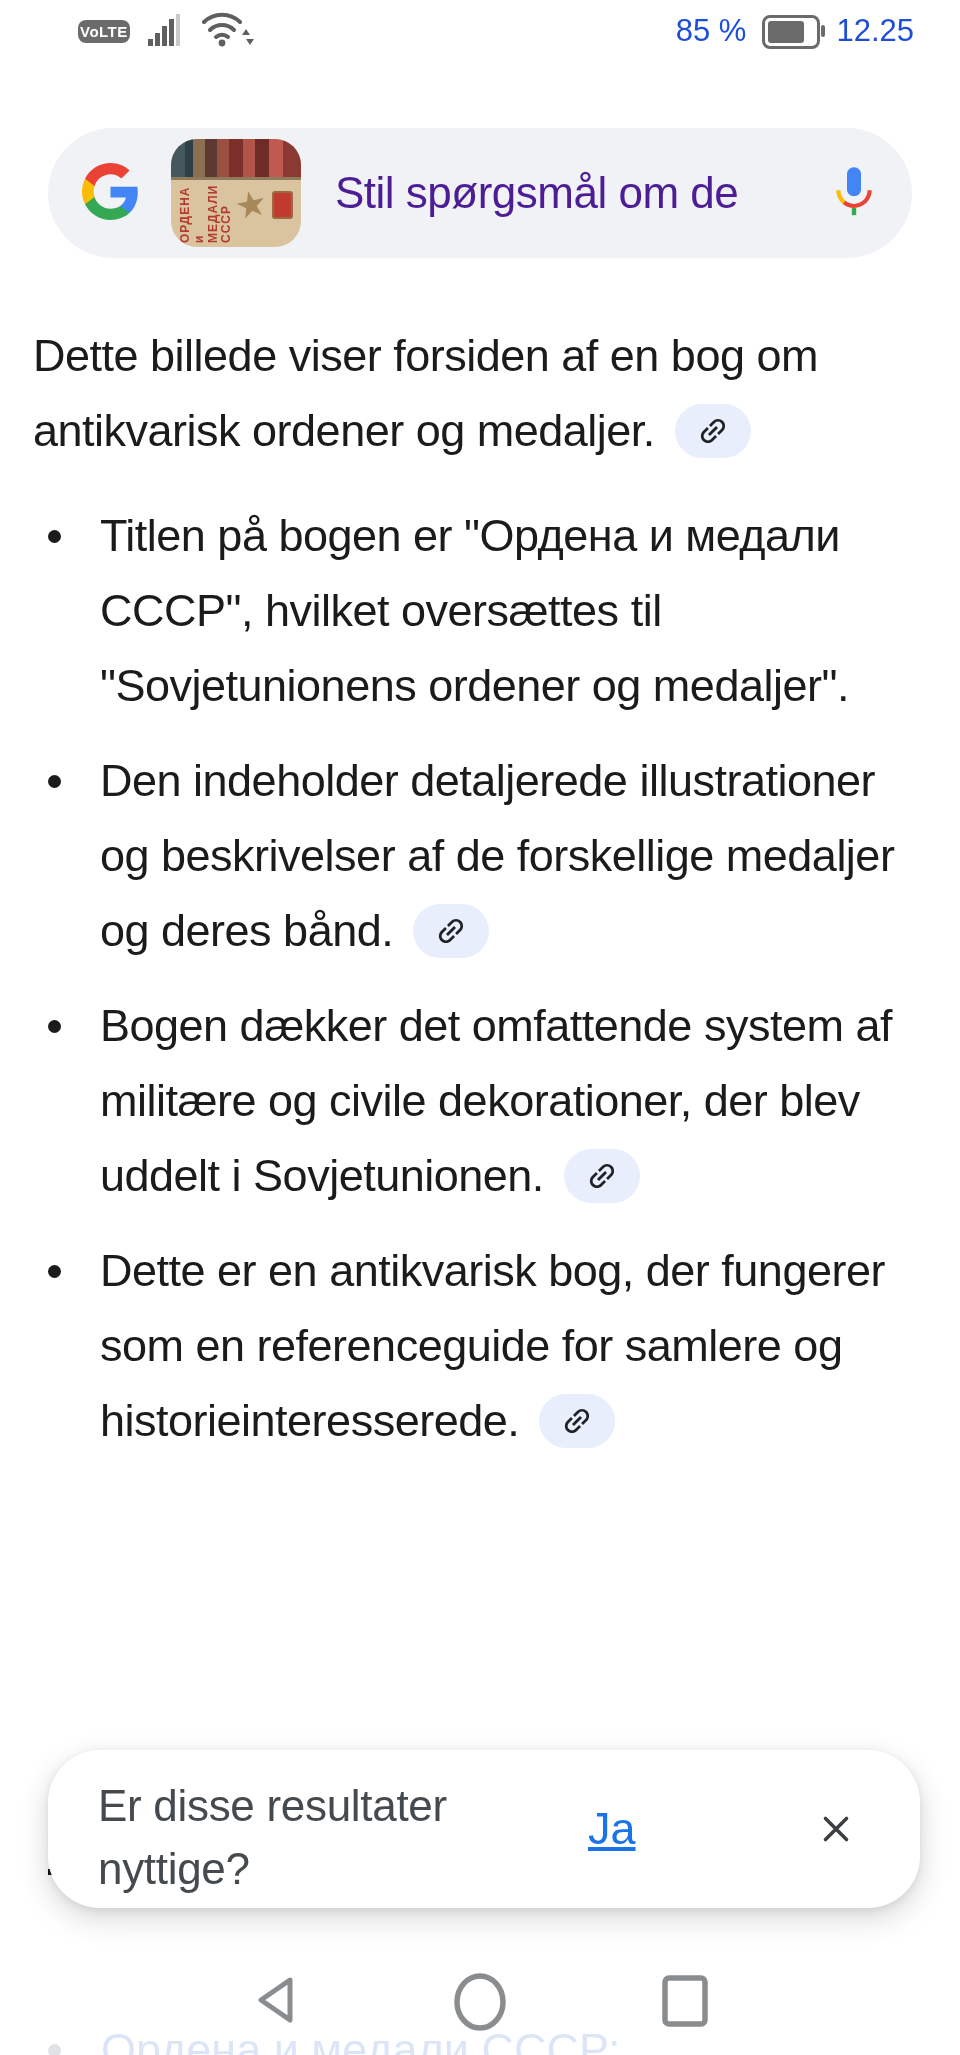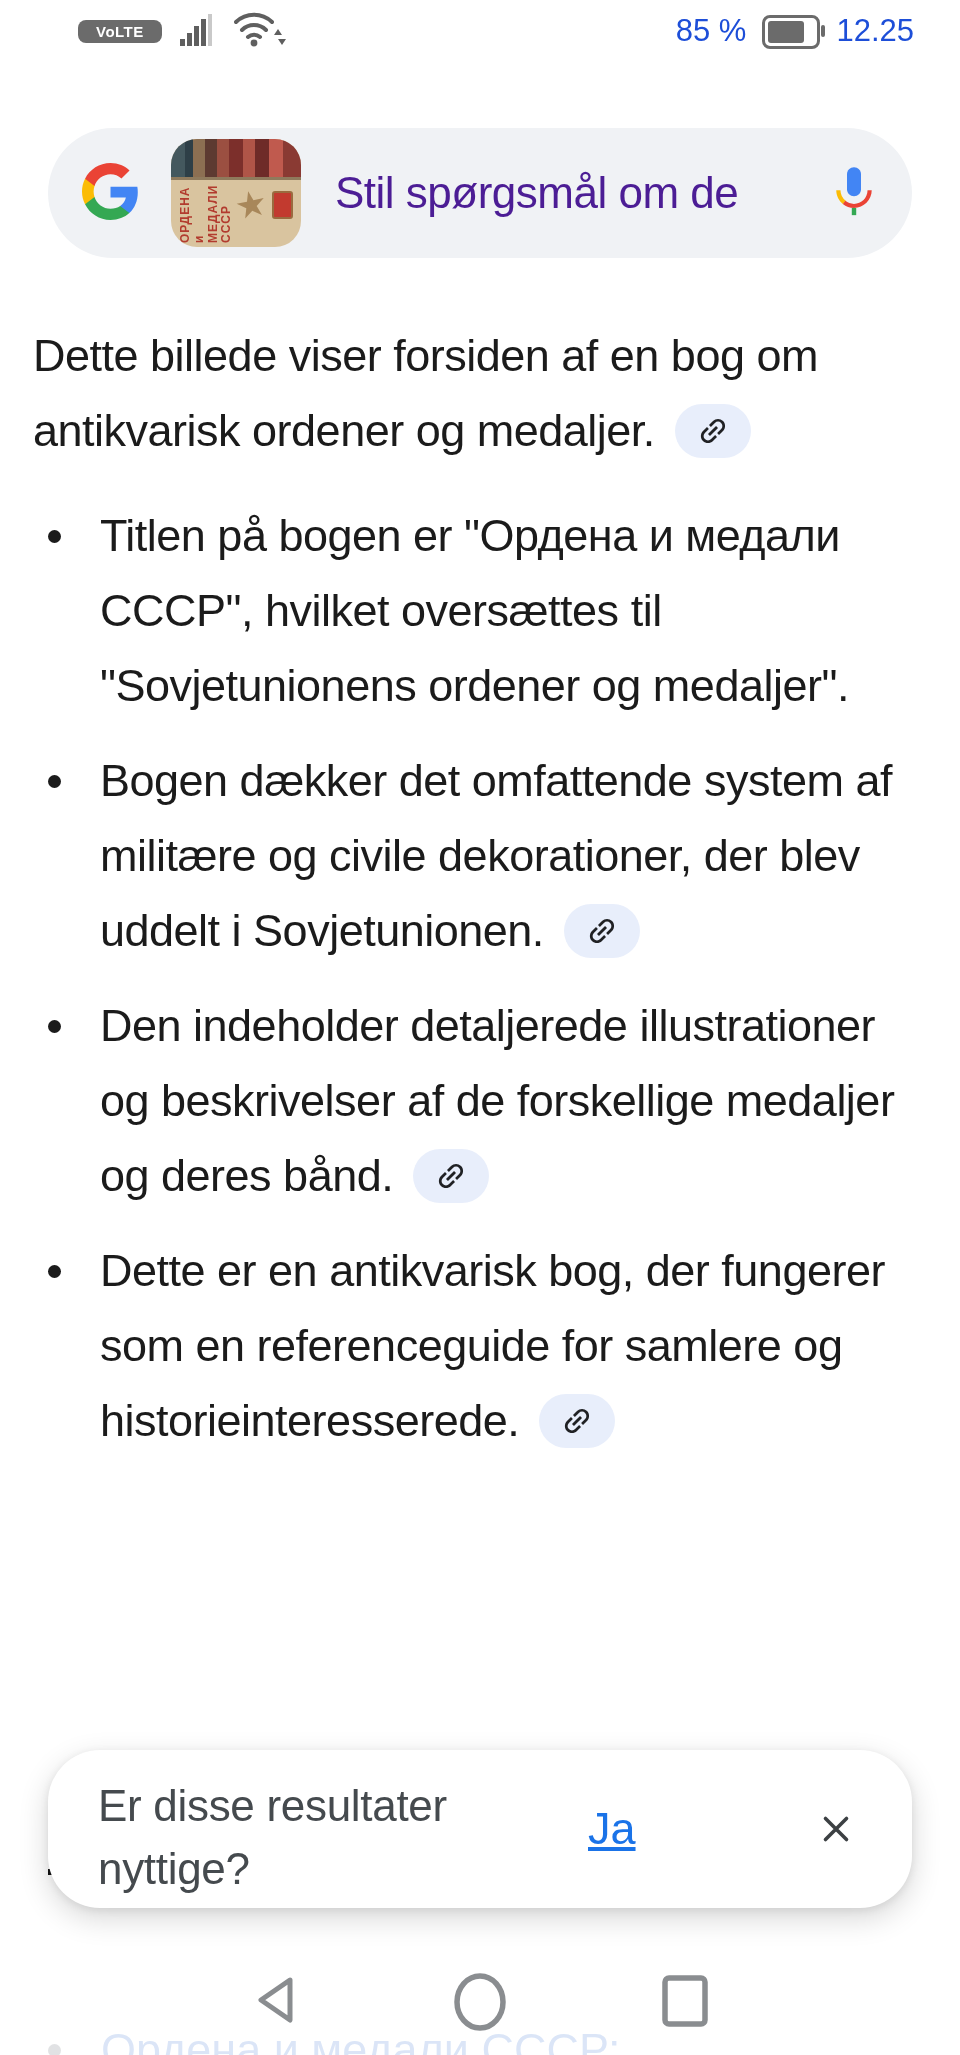--- a/index.html
+++ b/index.html
@@ -6,21 +6,21 @@
   .phone{
     position:relative;width:960px;height:2055px;overflow:hidden;background:#fff;
     font-family:"Liberation Sans",sans-serif;color:#1b1b1b;
   }
   
   .status-bar{position:absolute;top:0;left:0;right:0;height:62px;
     display:flex;align-items:center;justify-content:space-between;
     padding:0 46px 0 78px;box-sizing:border-box;color:#5f5f5f;}
   .status-left{display:flex;align-items:flex-end;gap:18px;height:40px;}
   .volte{background:#6b6b6b;color:#fff;font-weight:700;font-size:15px;
-    border-radius:8px;padding:4px 18px;letter-spacing:.5px;line-height:1;align-self:center;}
+    border-radius:8px;padding:4px 2px;letter-spacing:.5px;line-height:1;align-self:center;}
   .status-right{display:flex;align-items:flex-end;gap:10px;font-size:31px;color:#1d4ed8;}
   .battery{position:relative;width:52px;height:28px;border:3px solid #6b6b6b;border-radius:8px;margin:0 6px;}
   .battery .fill{position:absolute;left:3px;top:3px;bottom:3px;width:36px;background:#6b6b6b;border-radius:3px;}
   .battery .nub{position:absolute;right:-8px;top:7px;width:4px;height:12px;background:#6b6b6b;border-radius:2px;}
   
   .search-bar{position:absolute;top:128px;left:48px;width:864px;height:130px;
     background:#f0f2f5;border-radius:65px;display:flex;align-items:center;
     padding:0 30px 0 34px;box-sizing:border-box;}
   .g-logo{flex:0 0 auto;margin-right:32px;}
   .thumb{flex:0 0 auto;width:130px;height:108px;border-radius:26px;overflow:hidden;
@@ -45,21 +45,21 @@
   .intro{margin:0 0 30px 0;}
   .chip{display:inline-flex;align-items:center;justify-content:center;
     width:76px;height:54px;border-radius:28px;background:#e8eefb;
     vertical-align:middle;margin-left:20px;position:relative;top:-3px;}
   ul.answers{list-style:none;margin:0;padding:0 0 0 15px;}
   ul.answers li{position:relative;padding-left:52px;margin-bottom:20px;max-width:800px;}
   .bullet-dot{position:absolute;left:0;top:32px;width:13px;height:13px;border-radius:50%;background:#1b1b1b;}
   
   .feedback-card{position:absolute;top:1750px;left:48px;width:864px;height:158px;
     background:#fff;border-radius:52px;box-shadow:0 10px 30px rgba(0,0,0,0.16),0 2px 8px rgba(0,0,0,0.08);
-    z-index:6;}
+    z-index:6;padding-left:8px;}
   .feedback-q{position:absolute;left:50px;top:24px;width:420px;font-size:44px;
     line-height:63px;color:#454a4e;font-weight:500;letter-spacing:-0.3px;}
   .fb-btn{position:absolute;top:0;height:158px;display:flex;align-items:center;
     background:none;border:none;cursor:pointer;font-family:inherit;
     font-size:45px;font-weight:500;color:#1a73e8;padding:0;}
   .fb-yes{left:540px;text-decoration:underline;} .fb-no{left:634px;}
   .fb-close{left:770px;}
   
   .section-heading{position:absolute;left:48px;top:1804px;margin:0;font-size:66px;
     font-weight:700;color:#141414;letter-spacing:-0.5px;z-index:1;text-decoration:underline;}
@@ -148,40 +148,40 @@
           </svg>
         </span>
     </p>
     <ul class="answers">
       <li>
         <span class="bullet-dot"></span>
         <span>Titlen på bogen er "Ордена и медали СССР", hvilket oversættes til "Sovjetunionens ordener og medaljer".</span>
       </li>
       <li>
         <span class="bullet-dot"></span>
+        <span>Den indeholder detaljerede illustrationer og beskrivelser af de forskellige medaljer og deres bånd.</span><span class="chip">
+            <svg width="34" height="34" viewBox="0 0 24 24">
+              <g transform="rotate(-45 12 12)">
+                <path fill="#202124" d="M3.9 12c0-1.71 1.39-3.1 3.1-3.1h4V7H7c-2.76 0-5 2.24-5 5s2.24 5 5 5h4v-1.9H7c-1.71 0-3.1-1.39-3.1-3.1zM8 13h8v-2H8v2zm9-6h-4v1.9h4c1.71 0 3.1 1.39 3.1 3.1s-1.39 3.1-3.1 3.1h-4V17h4c2.76 0 5-2.24 5-5s-2.24-5-5-5z"></path>
+              </g>
+            </svg>
+          </span>
+      </li>
+      <li>
+        <span class="bullet-dot"></span>
         <span>Bogen dækker det omfattende system af militære og civile dekorationer, der blev uddelt i Sovjetunionen.</span><span class="chip">
             <svg width="34" height="34" viewBox="0 0 24 24">
               <g transform="rotate(-45 12 12)">
                 <path fill="#202124" d="M3.9 12c0-1.71 1.39-3.1 3.1-3.1h4V7H7c-2.76 0-5 2.24-5 5s2.24 5 5 5h4v-1.9H7c-1.71 0-3.1-1.39-3.1-3.1zM8 13h8v-2H8v2zm9-6h-4v1.9h4c1.71 0 3.1 1.39 3.1 3.1s-1.39 3.1-3.1 3.1h-4V17h4c2.76 0 5-2.24 5-5s-2.24-5-5-5z"></path>
               </g>
             </svg>
           </span>
       </li>
       <li>
         <span class="bullet-dot"></span>
-        <span>Den indeholder detaljerede illustrationer og beskrivelser af de forskellige medaljer og deres bånd.</span><span class="chip">
-            <svg width="34" height="34" viewBox="0 0 24 24">
-              <g transform="rotate(-45 12 12)">
-                <path fill="#202124" d="M3.9 12c0-1.71 1.39-3.1 3.1-3.1h4V7H7c-2.76 0-5 2.24-5 5s2.24 5 5 5h4v-1.9H7c-1.71 0-3.1-1.39-3.1-3.1zM8 13h8v-2H8v2zm9-6h-4v1.9h4c1.71 0 3.1 1.39 3.1 3.1s-1.39 3.1-3.1 3.1h-4V17h4c2.76 0 5-2.24 5-5s-2.24-5-5-5z"></path>
-              </g>
-            </svg>
-          </span>
-      </li>
-      <li>
-        <span class="bullet-dot"></span>
         <span>Dette er en antikvarisk bog, der fungerer som en referenceguide for samlere og historieinteresserede.</span><span class="chip">
             <svg width="34" height="34" viewBox="0 0 24 24">
               <g transform="rotate(-45 12 12)">
                 <path fill="#202124" d="M3.9 12c0-1.71 1.39-3.1 3.1-3.1h4V7H7c-2.76 0-5 2.24-5 5s2.24 5 5 5h4v-1.9H7c-1.71 0-3.1-1.39-3.1-3.1zM8 13h8v-2H8v2zm9-6h-4v1.9h4c1.71 0 3.1 1.39 3.1 3.1s-1.39 3.1-3.1 3.1h-4V17h4c2.76 0 5-2.24 5-5s-2.24-5-5-5z"></path>
               </g>
             </svg>
           </span>
       </li>
     </ul>
   </div>

